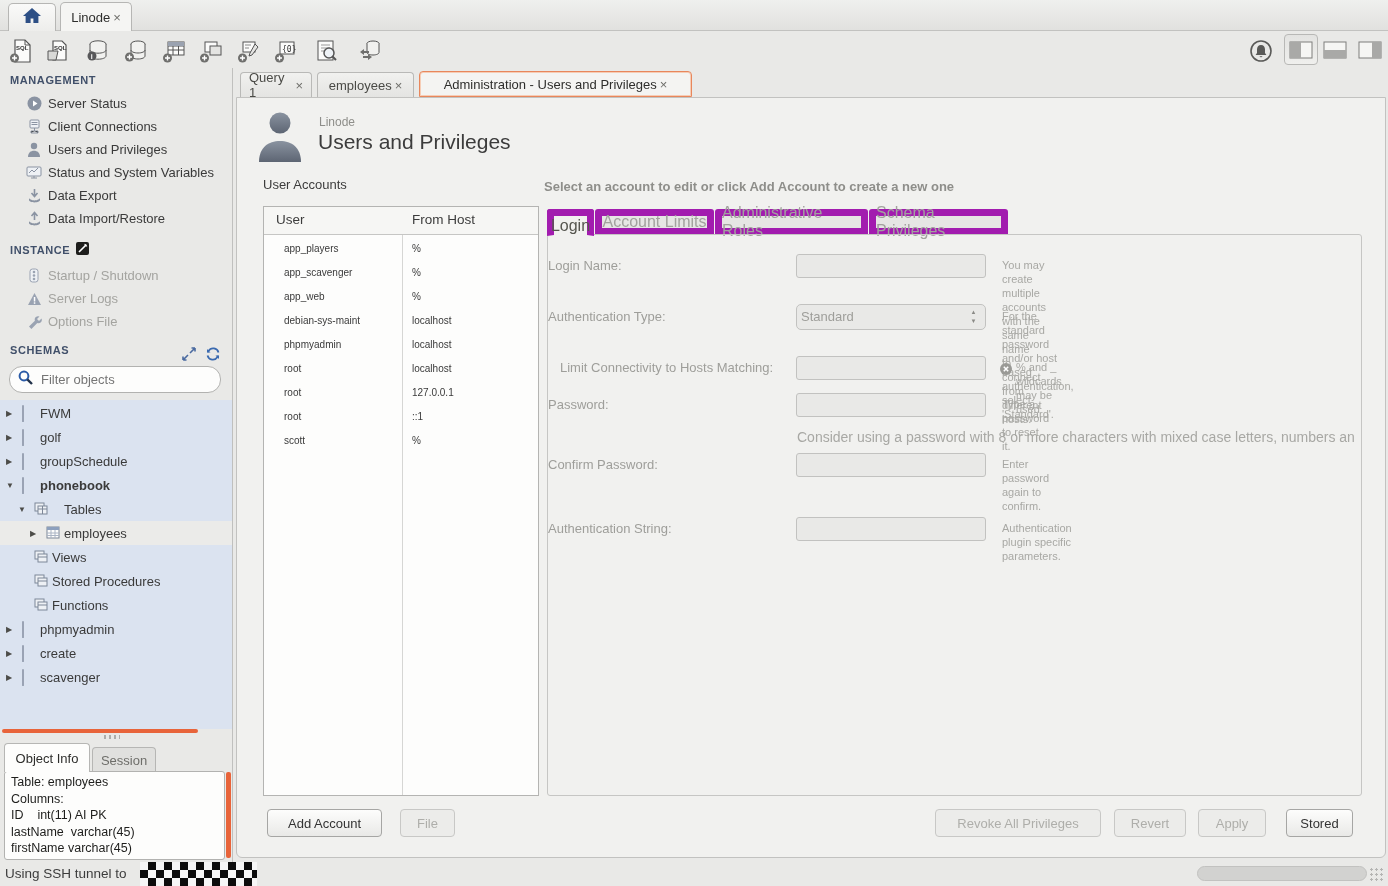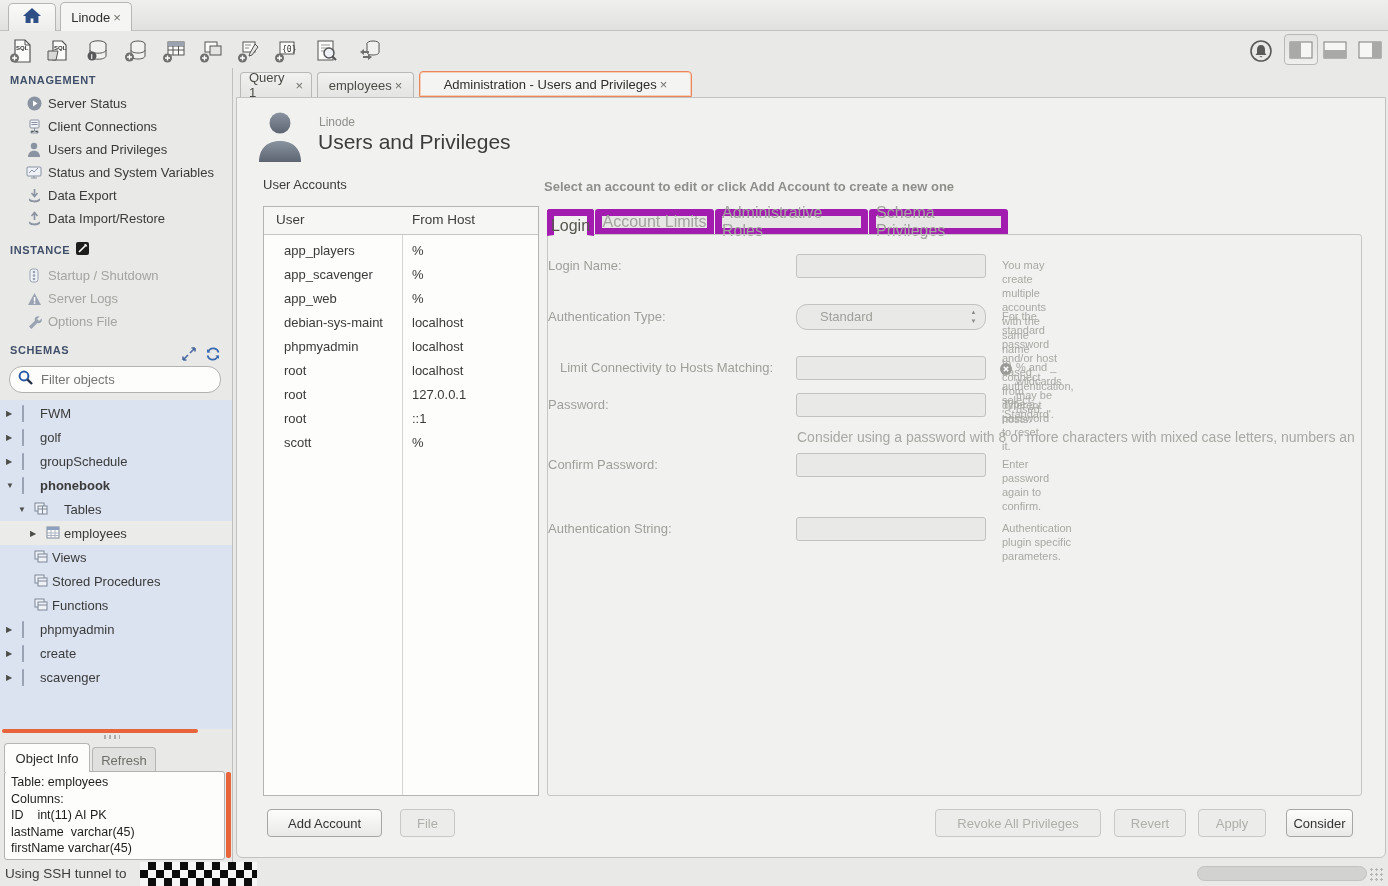--- a/index.html
+++ b/index.html
@@ -87,42 +87,42 @@
   #hdr-title { position:absolute; left:81px; top:32px; font-size:21px; color:#3c3c3c; }
   #acct-label { position:absolute; left:26px; top:79px; font-size:13px; color:#3c3c3c; }
   #hint { position:absolute; left:307px; top:81px; font-size:13px; font-weight:bold; color:#8e8e8a; }
 
   #acct-table { position:absolute; left:26px; top:108px; width:276px; height:590px;
                 background:#fdfdfc; border:1px solid #b4b4b2; }
   #acct-coldiv { position:absolute; left:138px; top:0; bottom:0; border-left:1px solid #d6d6d4; }
   #acct-head { position:absolute; left:0; top:0; width:100%; height:28px;
                border-bottom:1px solid #c6c6c4; background:#f6f6f4; font-size:13.5px; color:#3c3c3c; }
   #acct-head span { position:absolute; top:5px; }
-  .arow { position:absolute; left:0; width:100%; height:24px; font-size:13px; color:#3a3a3a; }
+  .arow { position:absolute; left:0; width:100%; height:24px; font-size:10px; color:#3a3a3a; }
   .arow .u { position:absolute; left:20px; top:4px; }
   .arow .h { position:absolute; left:148px; top:4px; }
 
   .etab { position:absolute; top:111px; height:26px; display:flex; align-items:center;
           justify-content:center; font-size:16px; border:7px solid #a21caf;
           border-radius:3px 3px 0 0; background:#e6e6e4; color:#a2a29e; }
   .etab.on { background:#f1f1ef; border-bottom:1px solid #f1f1ef; color:#56564f; z-index:2; height:27px; }
 
   #groupbox { position:absolute; left:310px; top:136px; width:815px; height:562px;
               border:1px solid #c6c6c4; border-radius:3px; }
   .frow { position:absolute; left:0; height:26px; }
   .flabel { position:absolute; left:0; top:0; width:240px; height:26px; line-height:26px;
             text-align:left; padding-right:10px; font-size:13px; color:#9e9e9a;
             white-space:nowrap; overflow:hidden; }
   .flabel.clipL { text-align:left; padding-left:12px; padding-right:0; }
   .finput { position:absolute; left:248px; top:1px; width:190px; height:24px;
             background:#e9e9e7; border:1px solid #c2c2c0; border-radius:3px; }
   .fhelp { position:absolute; left:454px; top:5px; font-size:11px; line-height:14px; color:#a8a8a4; }
   .combo { position:absolute; left:248px; top:0px; width:190px; height:26px;
-           background:#e9e9e7; border:1px solid #c2c2c0; border-radius:11px;
-           font-size:13px; color:#9e9e9a; line-height:24px; padding-left:23px; }
+           background:#e9e9e7; border:1px solid #c2c2c0; border-radius:5px;
+           font-size:13px; color:#9e9e9a; line-height:24px; padding-left:4px; }
   .spin { position:absolute; right:7px; top:3px; width:9px; height:18px; font-size:6px;
           color:#8a8a86; line-height:9px; text-align:center; }
   #consider { position:absolute; left:249px; top:194px; width:557px; font-size:14px;
               color:#a8a8a4; white-space:nowrap; overflow:hidden; }
   .noicon { position:absolute; left:452px; top:6px; width:12px; height:12px; }
 
   .btn { position:absolute; top:711px; height:28px; border-radius:4px; font-size:13px;
          display:flex; align-items:center; justify-content:center;
          background:linear-gradient(#fdfdfc,#e9e9e7); border:1px solid #a6a6a4; color:#333; }
   .btn.dis { background:#ececea; border:1px solid #c8c8c6; color:#aeaeaa; }
@@ -470,21 +470,21 @@
       </div>
     </div>
 
     <div id="tree-hscroll"></div>
     <div id="tree-splitgrip"></div>
 
     <div class="oitab on">
       <span>Object Info</span>
     </div>
     <div class="oitab off">
-      <span>Refresh</span>
+      <span>Session</span>
     </div>
     <div id="objinfo">Table: employees
 Columns:
 ID    int(11) AI PK
 lastName  varchar(45)
 firstName varchar(45)</div>
     <div id="objinfo-vscroll"></div>
   </div>
 
   <div class="doctab" style="left:240px;width:72px">
@@ -621,21 +621,21 @@
         <input class="finput" disabled="" style="">
         <span class="fhelp">Authentication plugin specific parameters.</span>
       </div>
     </div>
 
     <div class="btn" style="left:30px;width:115px">Add Account</div>
     <div class="btn dis" style="left:163px;width:55px">File</div>
     <div class="btn dis" style="left:698px;width:166px">Revoke All Privileges</div>
     <div class="btn dis" style="left:877px;width:72px">Revert</div>
     <div class="btn dis" style="left:961px;width:68px">Apply</div>
-    <div class="btn" style="left:1049px;width:67px">Consider</div>
+    <div class="btn" style="left:1049px;width:67px">Stored</div>
   </div>
 
   <div id="statusbar">
     <span id="status-text">Using SSH tunnel to</span>
     <span id="redact"></span>
     <span id="hscroll-pill"></span>
     <span id="grip"></span>
   </div>
 
 </div>

